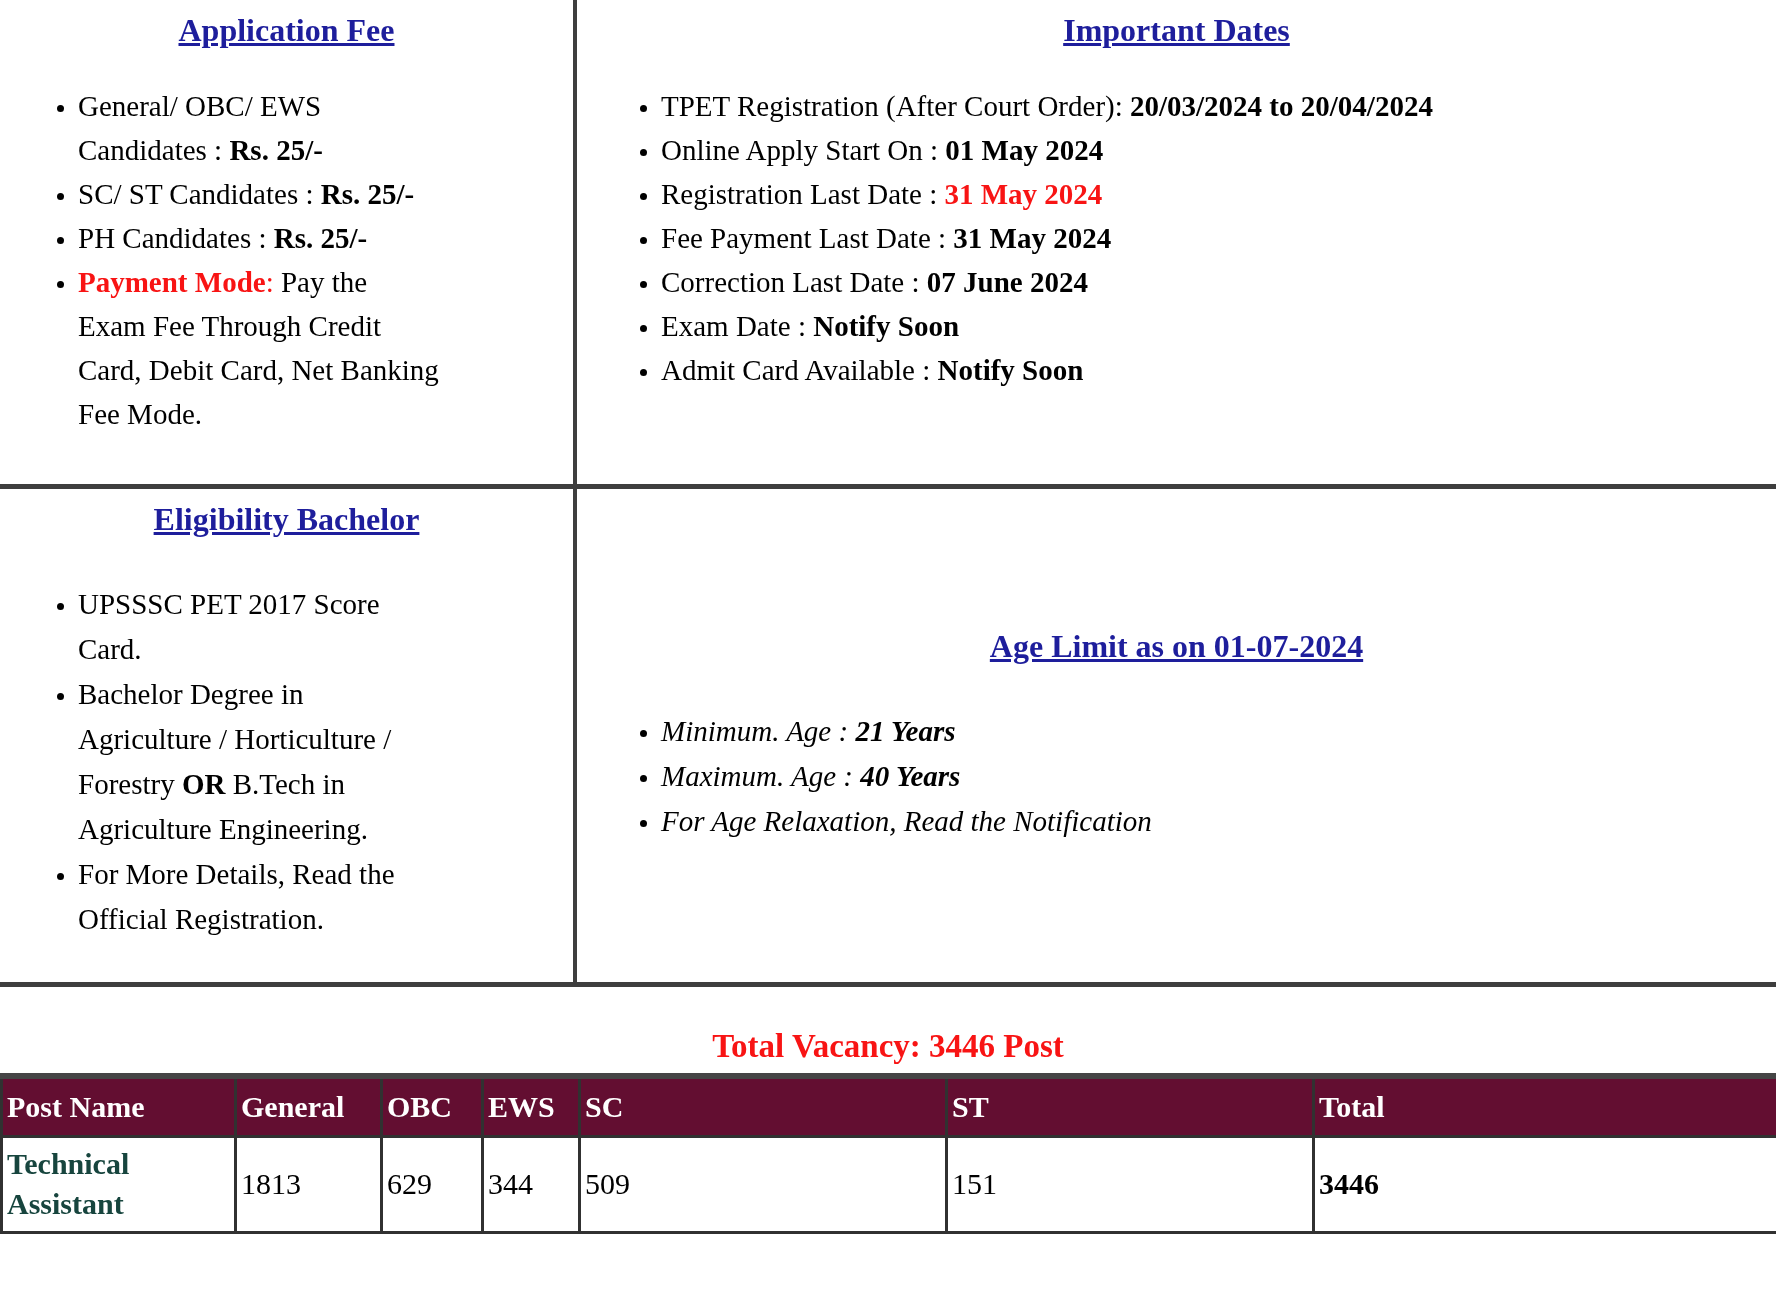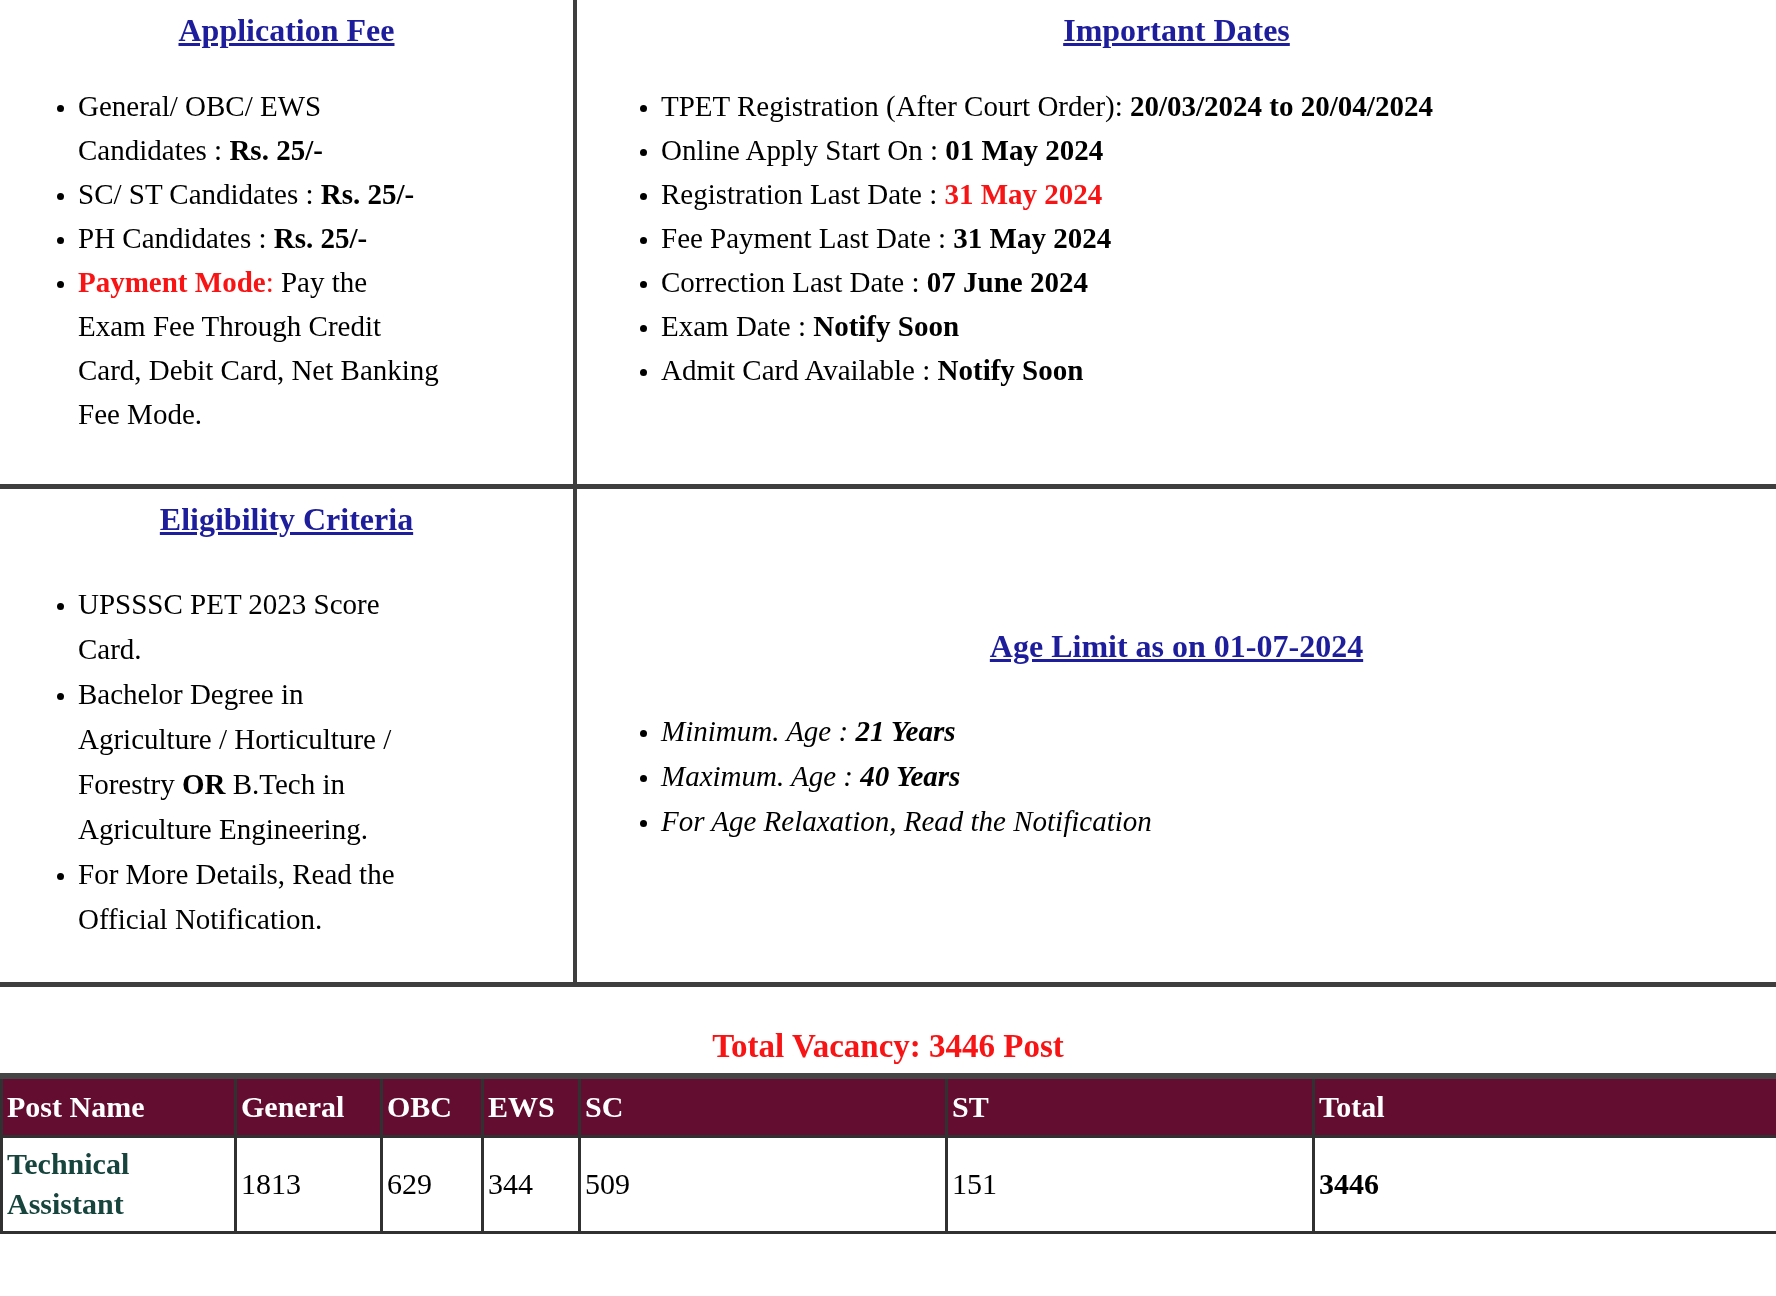--- a/index.html
+++ b/index.html
@@ -91,30 +91,30 @@
           <li><span>Fee Payment Last Date : </span><span class="b">31 May 2024</span></li>
           <li><span>Correction Last Date : </span><span class="b">07 June 2024</span></li>
           <li><span>Exam Date : </span><span class="b">Notify Soon</span></li>
           <li><span>Admit Card Available : </span><span class="b">Notify Soon</span></li>
         </ul>
     </div>
   </div>
 
   <div class="sec sec2">
     <div class="cell left">
-      <h2>Eligibility Criteria</h2>
+      <h2>Eligibility Bachelor</h2>
       <ul>
-          <li><span>UPSSSC PET 2023 Score
+          <li><span>UPSSSC PET 2017 Score
 Card.</span></li>
           <li><span>Bachelor Degree in
 Agriculture / Horticulture /
 Forestry </span><span class="b">OR</span><span> B.Tech in
 Agriculture Engineering.</span></li>
           <li><span>For More Details, Read the
-Official Notification.</span></li>
+Official Registration.</span></li>
         </ul>
     </div>
     <div class="cell right center-v">
       <h2>Age Limit as on 01-07-2024</h2>
       <ul>
           <li><span>Minimum. Age : </span><span class="b">21 Years</span></li>
           <li><span>Maximum. Age : </span><span class="b">40 Years</span></li>
           <li><span>For Age Relaxation, Read the Notification</span></li>
         </ul>
     </div>

